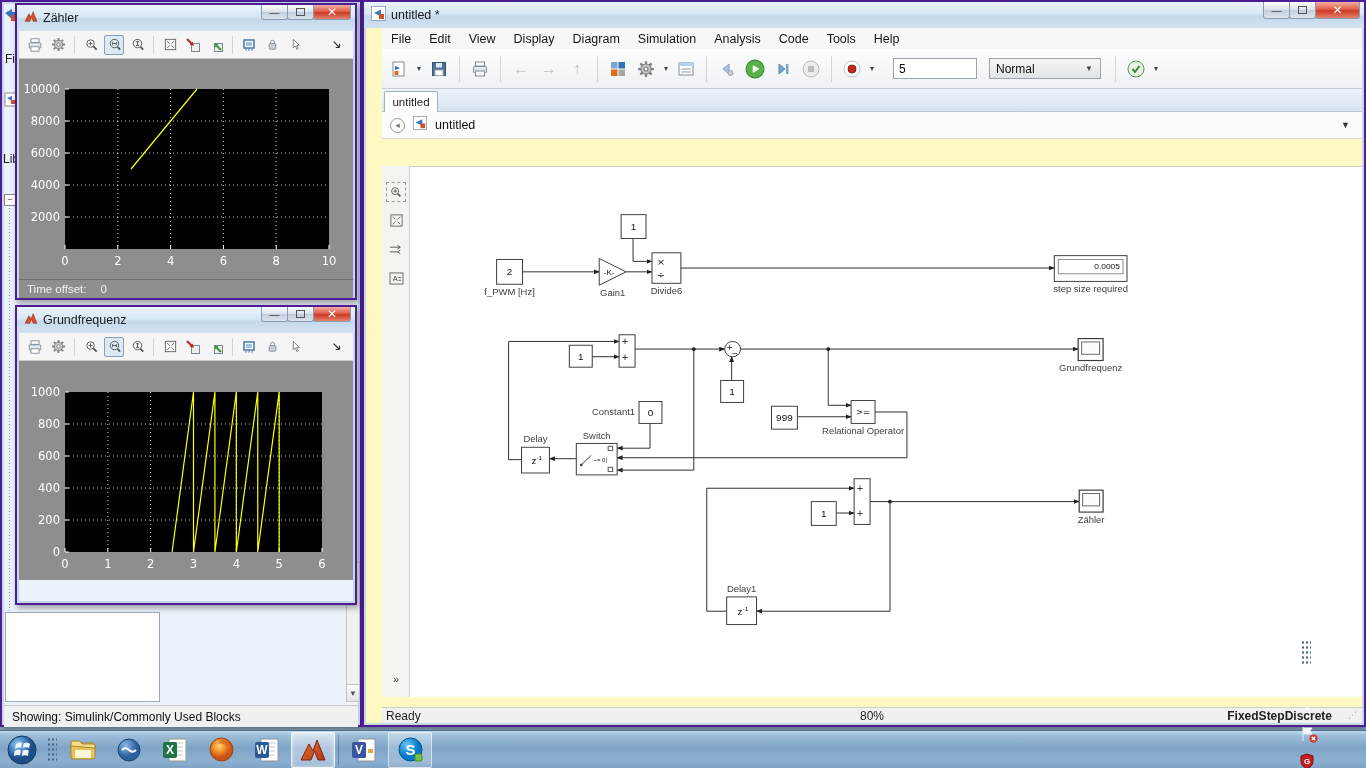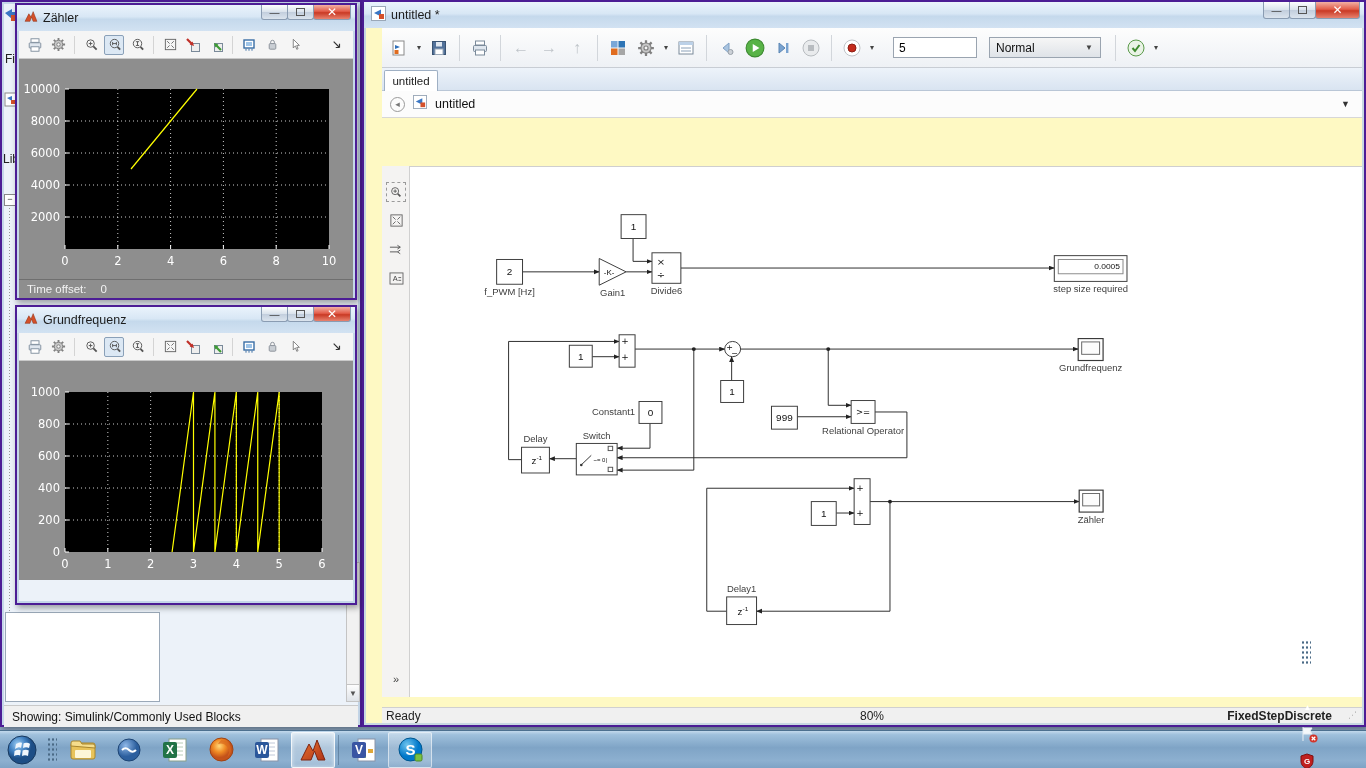--- a/index.html
+++ b/index.html
@@ -135,20 +135,32 @@
         <div class="capbtn">
             <svg width="9" height="8">
               <rect x="0.5" y="0.5" width="8" height="7" fill="none" stroke="#555"></rect>
             </svg>
           </div>
         <div class="capbtn close wide">✕</div>
       </div>
     </div>
 
     <div id="main-client">
+      <div id="menubar">
+          <span class="menu-item">File</span>
+          <span class="menu-item">Edit</span>
+          <span class="menu-item">View</span>
+          <span class="menu-item">Display</span>
+          <span class="menu-item">Diagram</span>
+          <span class="menu-item">Simulation</span>
+          <span class="menu-item">Analysis</span>
+          <span class="menu-item">Code</span>
+          <span class="menu-item">Tools</span>
+          <span class="menu-item">Help</span>
+        </div>
 
       <div id="toolbar">
         <div class="tbi">
             <svg width="18" height="18" viewBox="0 0 18 18">
               <rect x="3" y="2" width="11" height="14" fill="#fff" stroke="#8a8a8a"></rect>
               <path d="M5,6 L10,8 L5,10 Z" fill="#2e6fba"></path>
               <rect x="4.5" y="11" width="4" height="4" fill="#e06c1f"></rect>
             </svg>
           </div>
         <span class="dd">▾</span>

